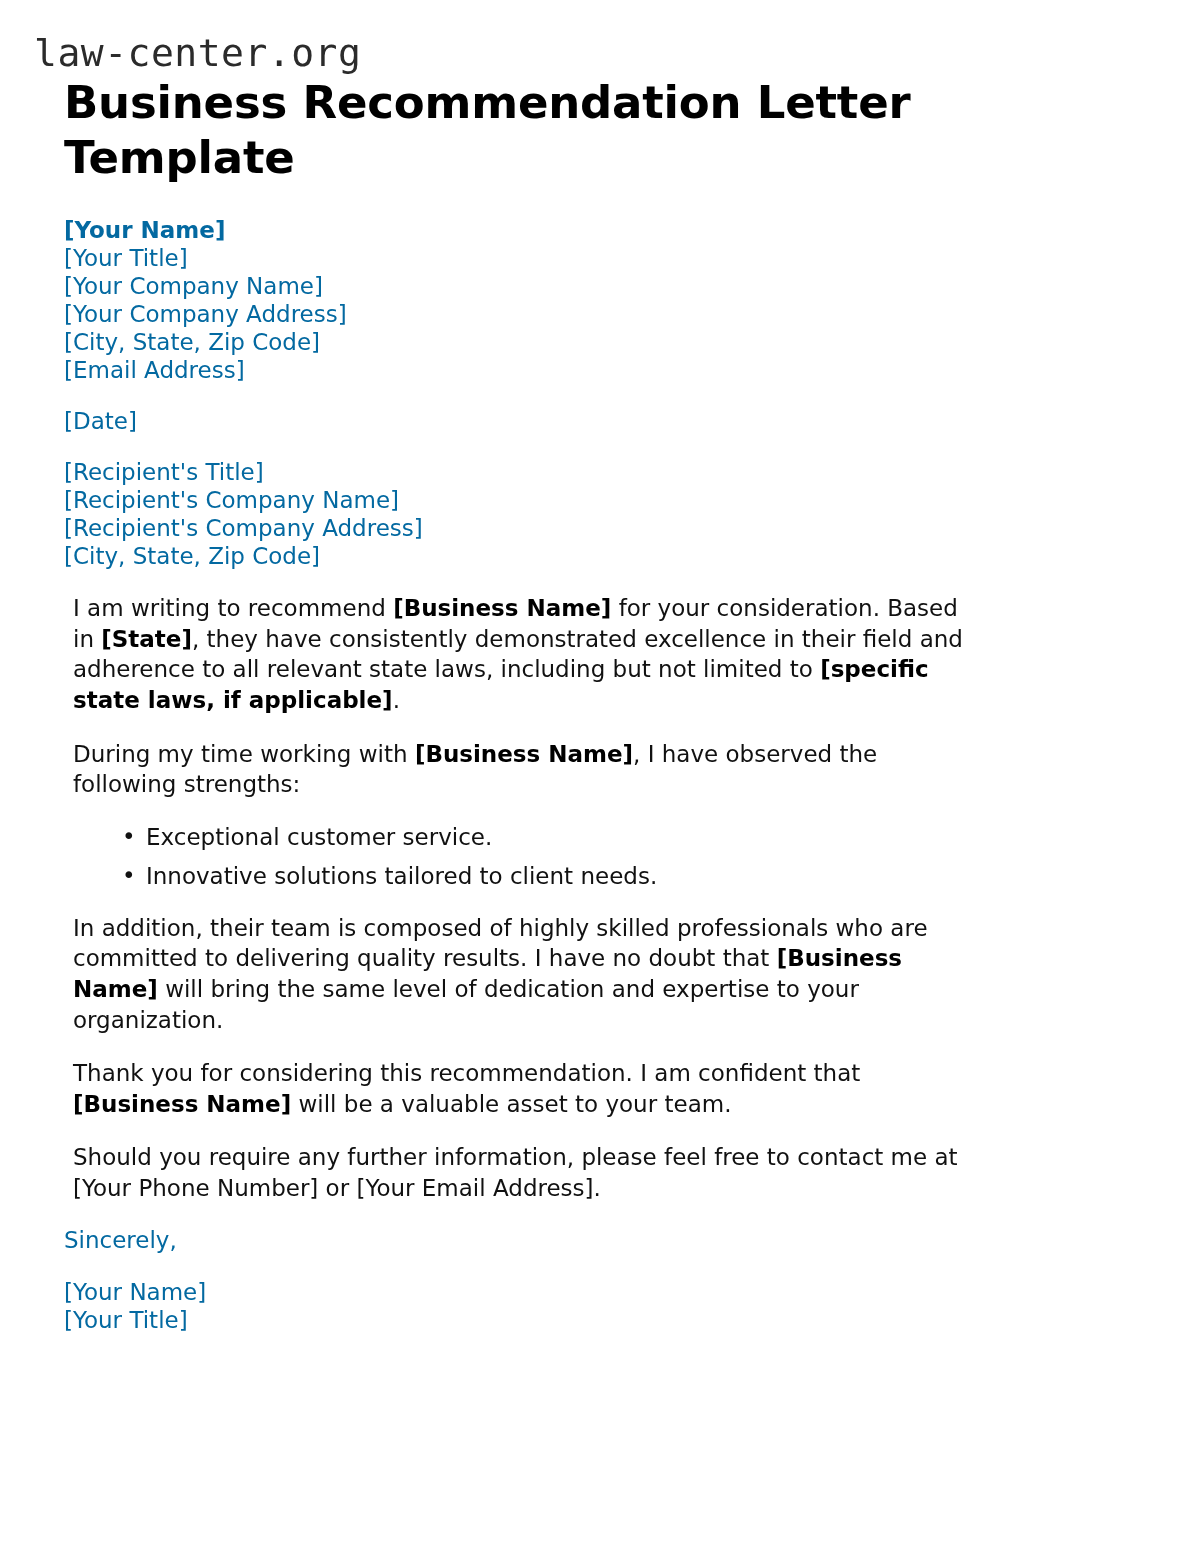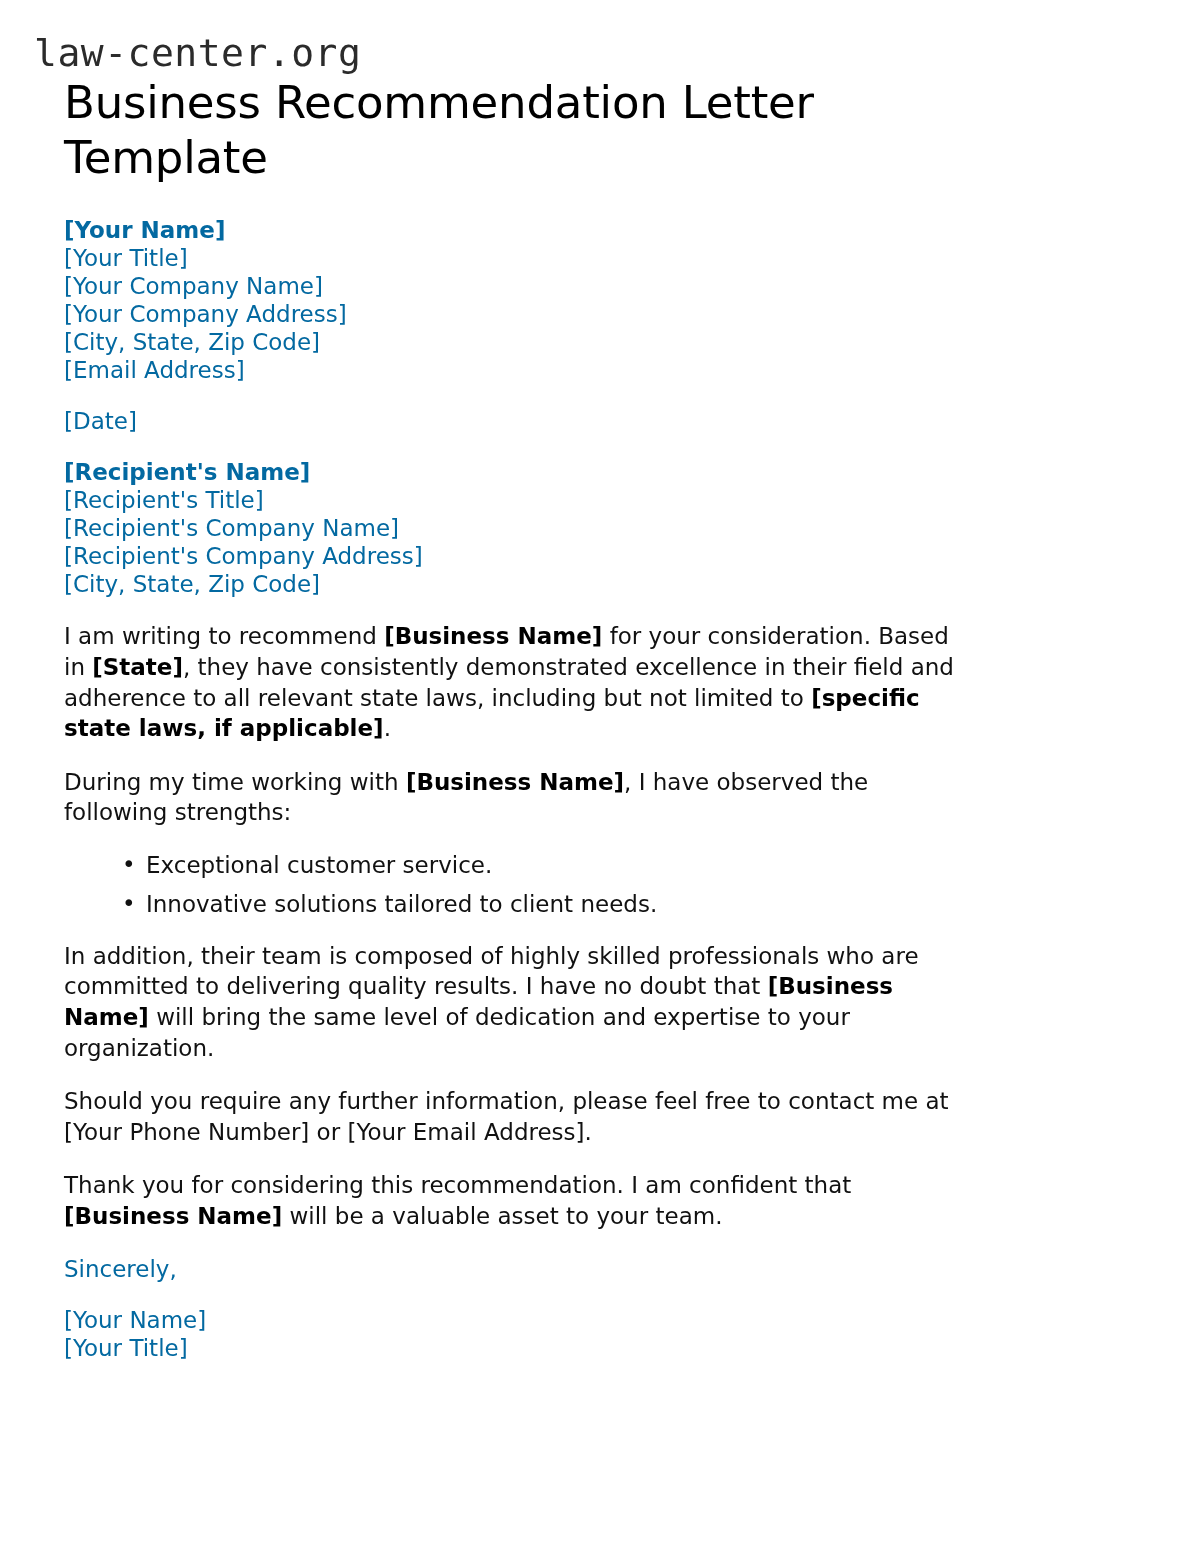--- a/index.html
+++ b/index.html
@@ -29,21 +29,21 @@
     font-size: 38px;
     line-height: 1.0;
     color: #2b2b2b;
     letter-spacing: 0.5px;
     padding: 34px 0 0 34px;
     font-weight: 400;
   }
 
   .doc-title {
     font-family: "DejaVu Sans", sans-serif;
-    font-weight: normal;
+    font-weight: bold;
     font-size: 45px;
     line-height: 1.22;
     color: #000000;
     margin: 4px 0 0 0;
     padding: 0 120px 0 64px;
     letter-spacing: -0.2px;
   }
 
   .letter-body {
     padding: 0 66px 0 64px;
@@ -60,21 +60,21 @@
     color: #0369a1;
   }
 
   .line.bold {
     font-weight: bold;
   }
 
   p.para {
     font-size: 23px;
     line-height: 1.33;
-    margin: 0 0 23px 0;
+    margin: 0 0 23px 9px;
     color: #111111;
   }
 
   p.para b, .line b {
     font-weight: bold;
     color: #000000;
   }
 
   ul.strengths {
     margin: 0 0 23px 0;
@@ -122,42 +122,41 @@
       <div class="line">[Your Company Address]</div>
       <div class="line">[City, State, Zip Code]</div>
       <div class="line">[Email Address]</div>
     </div>
 
     <div class="block">
       <div class="line">[Date]</div>
     </div>
 
     <div class="block">
-      <div class="line bold">[Recipient's Name]</div>
       <div class="line">[Recipient's Title]</div>
       <div class="line">[Recipient's Company Name]</div>
       <div class="line">[Recipient's Company Address]</div>
       <div class="line">[City, State, Zip Code]</div>
     </div>
 
 
     <p class="para"><span>I am writing to recommend </span><b>[Business Name]</b><span> for your consideration. Based in </span><b>[State]</b><span>, they have consistently demonstrated excellence in their field and adherence to all relevant state laws, including but not limited to </span><b>[specific state laws, if applicable]</b><span>.</span></p>
 
     <p class="para"><span>During my time working with </span><b>[Business Name]</b><span>, I have observed the following strengths:</span></p>
 
     <ul class="strengths">
       <li>Exceptional customer service.</li>
       <li>Innovative solutions tailored to client needs.</li>
     </ul>
 
     <p class="para"><span>In addition, their team is composed of highly skilled professionals who are committed to delivering quality results. I have no doubt that </span><b>[Business Name]</b><span> will bring the same level of dedication and expertise to your organization.</span></p>
 
+    <p class="para"><span>Thank you for considering this recommendation. I am confident that </span><b>[Business Name]</b><span> will be a valuable asset to your team.</span></p>
+
     <p class="para">Should you require any further information, please feel free to contact me at [Your Phone Number] or [Your Email Address].</p>
-
-    <p class="para"><span>Thank you for considering this recommendation. I am confident that </span><b>[Business Name]</b><span> will be a valuable asset to your team.</span></p>
 
     <div class="block">
       <div class="line">Sincerely,</div>
     </div>
 
     <div class="block sig-block tight">
       <div class="line">[Your Name]</div>
       <div class="line">[Your Title]</div>
     </div>
 

